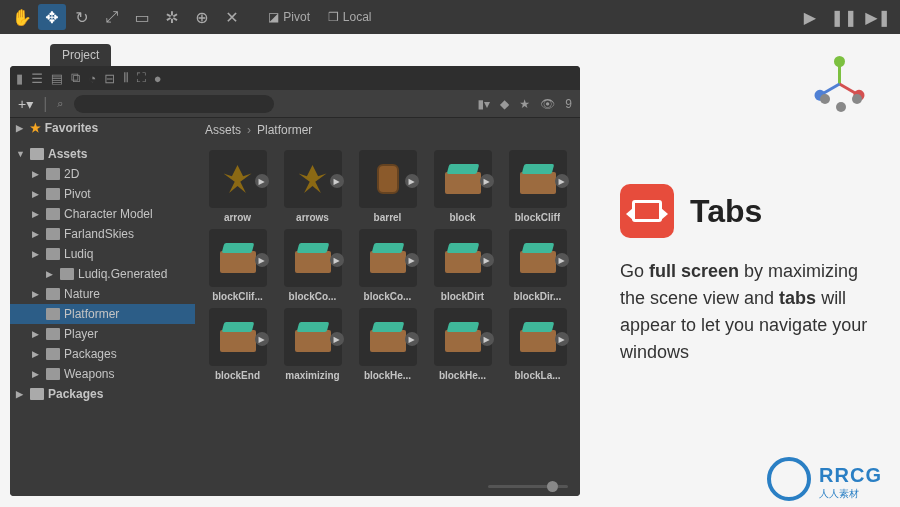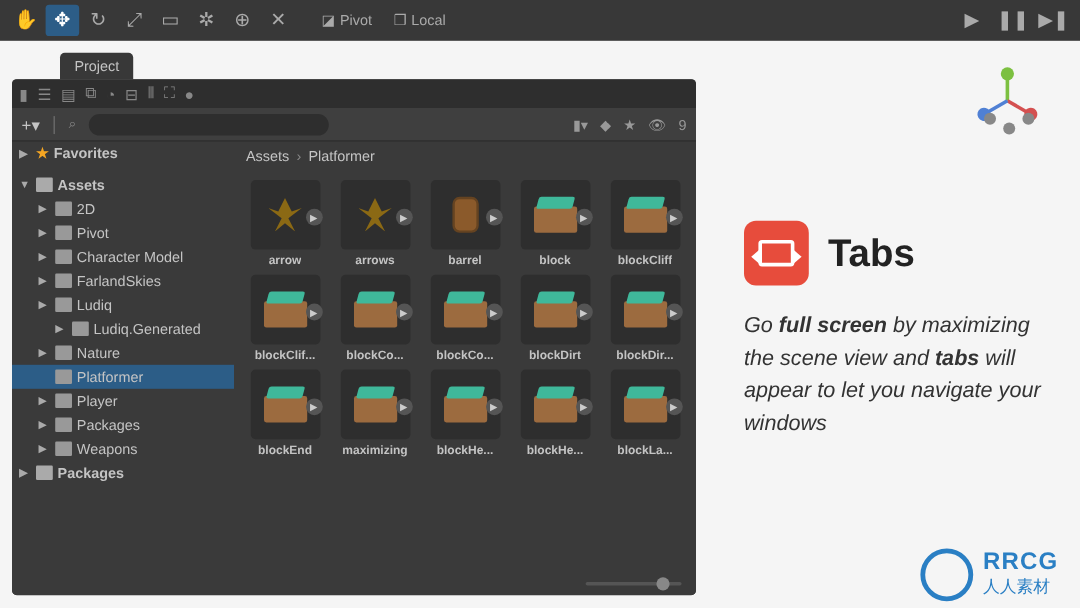--- a/index.html
+++ b/index.html
@@ -71,26 +71,26 @@
 .gizmo-gray { position: absolute; width: 10px; height: 10px; background: #888; border-radius: 50%; }
 
 .feature { margin-top: 130px; }
 .feature-head { display: flex; align-items: center; gap: 16px; margin-bottom: 20px; }
 .feature-icon { width: 54px; height: 54px; background: #e74c3c; border-radius: 10px; display: flex; align-items: center; justify-content: center; }
 .feature-icon-inner { width: 30px; height: 22px; border: 3px solid #fff; border-radius: 3px; position: relative; }
 .feature-icon-inner::before, .feature-icon-inner::after { content: ''; position: absolute; top: 5px; width: 0; height: 0; border-top: 6px solid transparent; border-bottom: 6px solid transparent; }
 .feature-icon-inner::before { left: -9px; border-right: 7px solid #fff; }
 .feature-icon-inner::after { right: -9px; border-left: 7px solid #fff; }
 .feature-title { font-size: 32px; font-weight: bold; color: #222; }
-.feature-desc { font-size: 18px; color: #333; line-height: 1.5; font-style: italic; }
-
-.watermark { position: absolute; bottom: 6px; right: 18px; display: flex; align-items: flex-start; gap: 8px; }
+.feature-desc { font-size: 18px; color: #333; line-height: 1.5; }
+
+.watermark { position: absolute; bottom: 6px; right: 18px; display: flex; align-items: flex-end; gap: 8px; }
 .wm-logo { width: 44px; height: 44px; border: 4px solid #2a7fc4; border-radius: 50%; position: relative; }
 .wm-text { font-size: 20px; font-weight: bold; color: #2a7fc4; letter-spacing: 1px; }
-.wm-sub { font-size: 14px; color: #2a7fc4; }
+.wm-sub { font-size: 10px; color: #2a7fc4; }
 </style>
 </head>
 <body>
 
 <div class="toolbar">
   <div class="toolbar-btn">✋</div>
   <div class="toolbar-btn active">✥</div>
   <div class="toolbar-btn">↻</div>
   <div class="toolbar-btn">⤢</div>
   <div class="toolbar-btn">▭</div>

